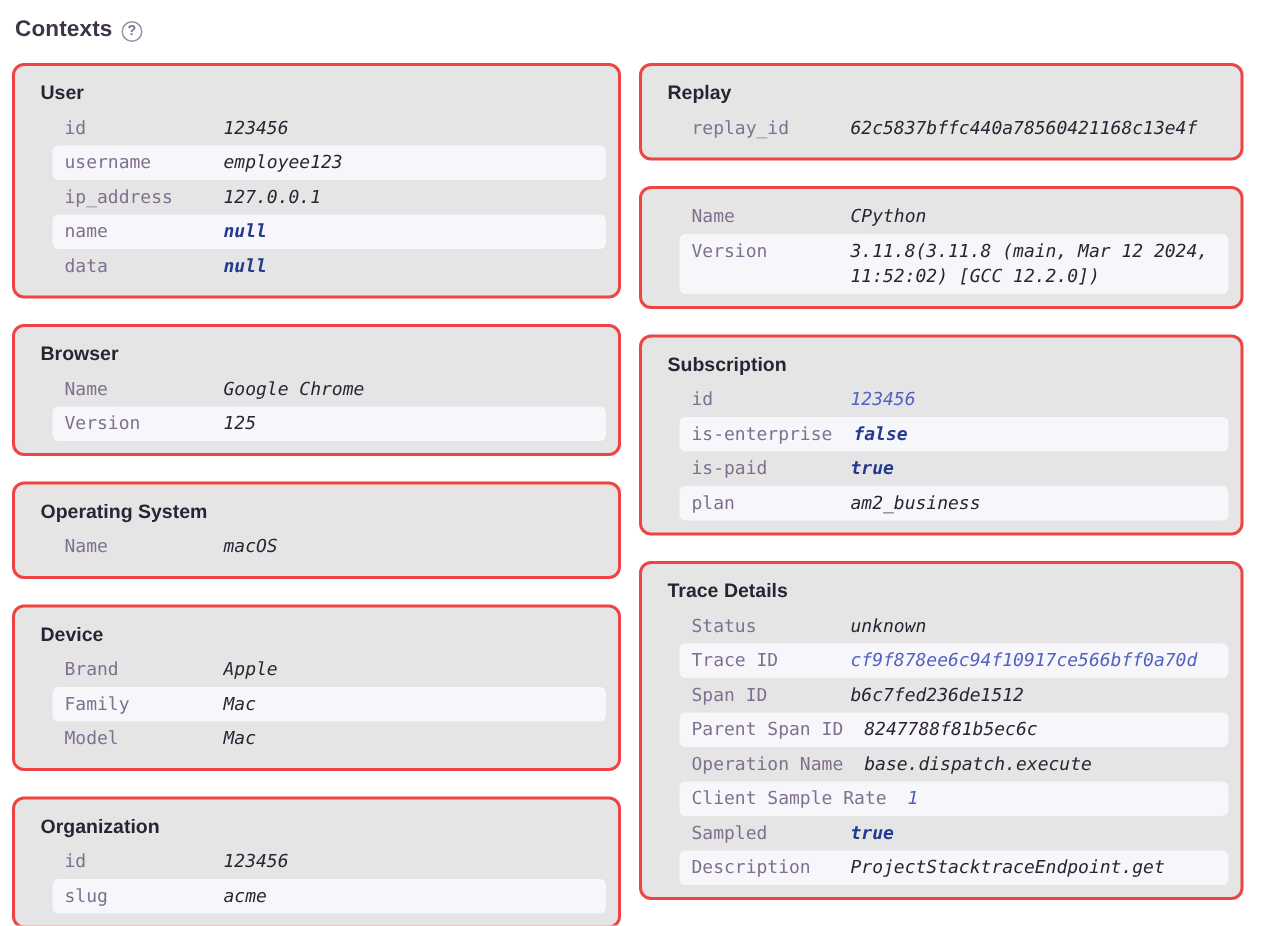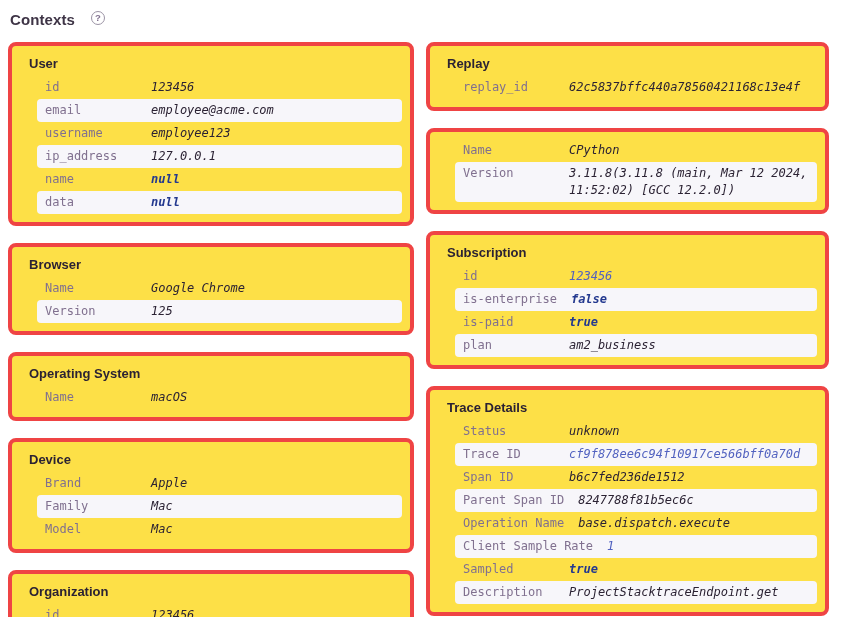--- a/index.html
+++ b/index.html
@@ -3,35 +3,35 @@
 <meta charset="utf-8">
 <style>
   * { box-sizing: border-box; }
   html,body { margin:0; padding:0; background:#ffffff; }
   body {
     width:844px; height:617px; overflow:hidden;
     font-family:"Liberation Sans", sans-serif;
     color:#2b2233;
   }
   .page { padding:11px 15px 10px 8px; }
-  .page-header { display:flex; align-items:flex-start; gap:16px; margin:0 0 14px 2px; }
+  .page-header { display:flex; align-items:flex-end; gap:6px; margin:0 0 14px 2px; }
   .page-title {
     margin:0; font-size:15px; font-weight:bold; color:#3e3446; letter-spacing:0.1px;
   }
   .help-icon {
     width:14px; height:14px; border:1px solid #9b93a5; border-radius:50%;
     color:#80708f; font-size:9.5px; font-weight:bold; line-height:12px;
     display:inline-flex; align-items:center; justify-content:center;
     cursor:pointer; user-select:none;
   }
   .cols { display:grid; grid-template-columns:406px 403px; column-gap:12px; align-items:start; }
   .col  { display:flex; flex-direction:column; gap:17px; }
   .card {
-    border:4px solid #ef4444; border-radius:8px;
-    padding:7px 8px 8px 9px; background:#fde047;
+    border:2px solid #ef4444; border-radius:8px;
+    padding:7px 8px 8px 9px; background:#e5e5e5;
   }
   .card-title {
     margin:0 0 3px 0; padding:2px 8px 0 8px;
     font-size:13px; font-weight:bold; color:#2b2233; line-height:18px;
   }
   .rows { display:block; }
   .row {
     display:grid; grid-template-columns:minmax(92px, max-content) 1fr;
     column-gap:14px; padding:3px 8px; border-radius:4px;margin-left:16px;
   }
@@ -60,24 +60,20 @@
   <div class="cols">
     <div class="col" id="col-left">
   <section class="card">
     <h3 class="card-title">User</h3>
     <div class="rows">
   <div class="row">
     <div class="k">id</div>
     <div class="v">123456</div>
   </div>
 
-  <div class="row">
-    <div class="k">email</div>
-    <div class="v">employee@acme.com</div>
-  </div>
 
   <div class="row">
     <div class="k">username</div>
     <div class="v">employee123</div>
   </div>
 
   <div class="row">
     <div class="k">ip_address</div>
     <div class="v">127.0.0.1</div>
   </div>

